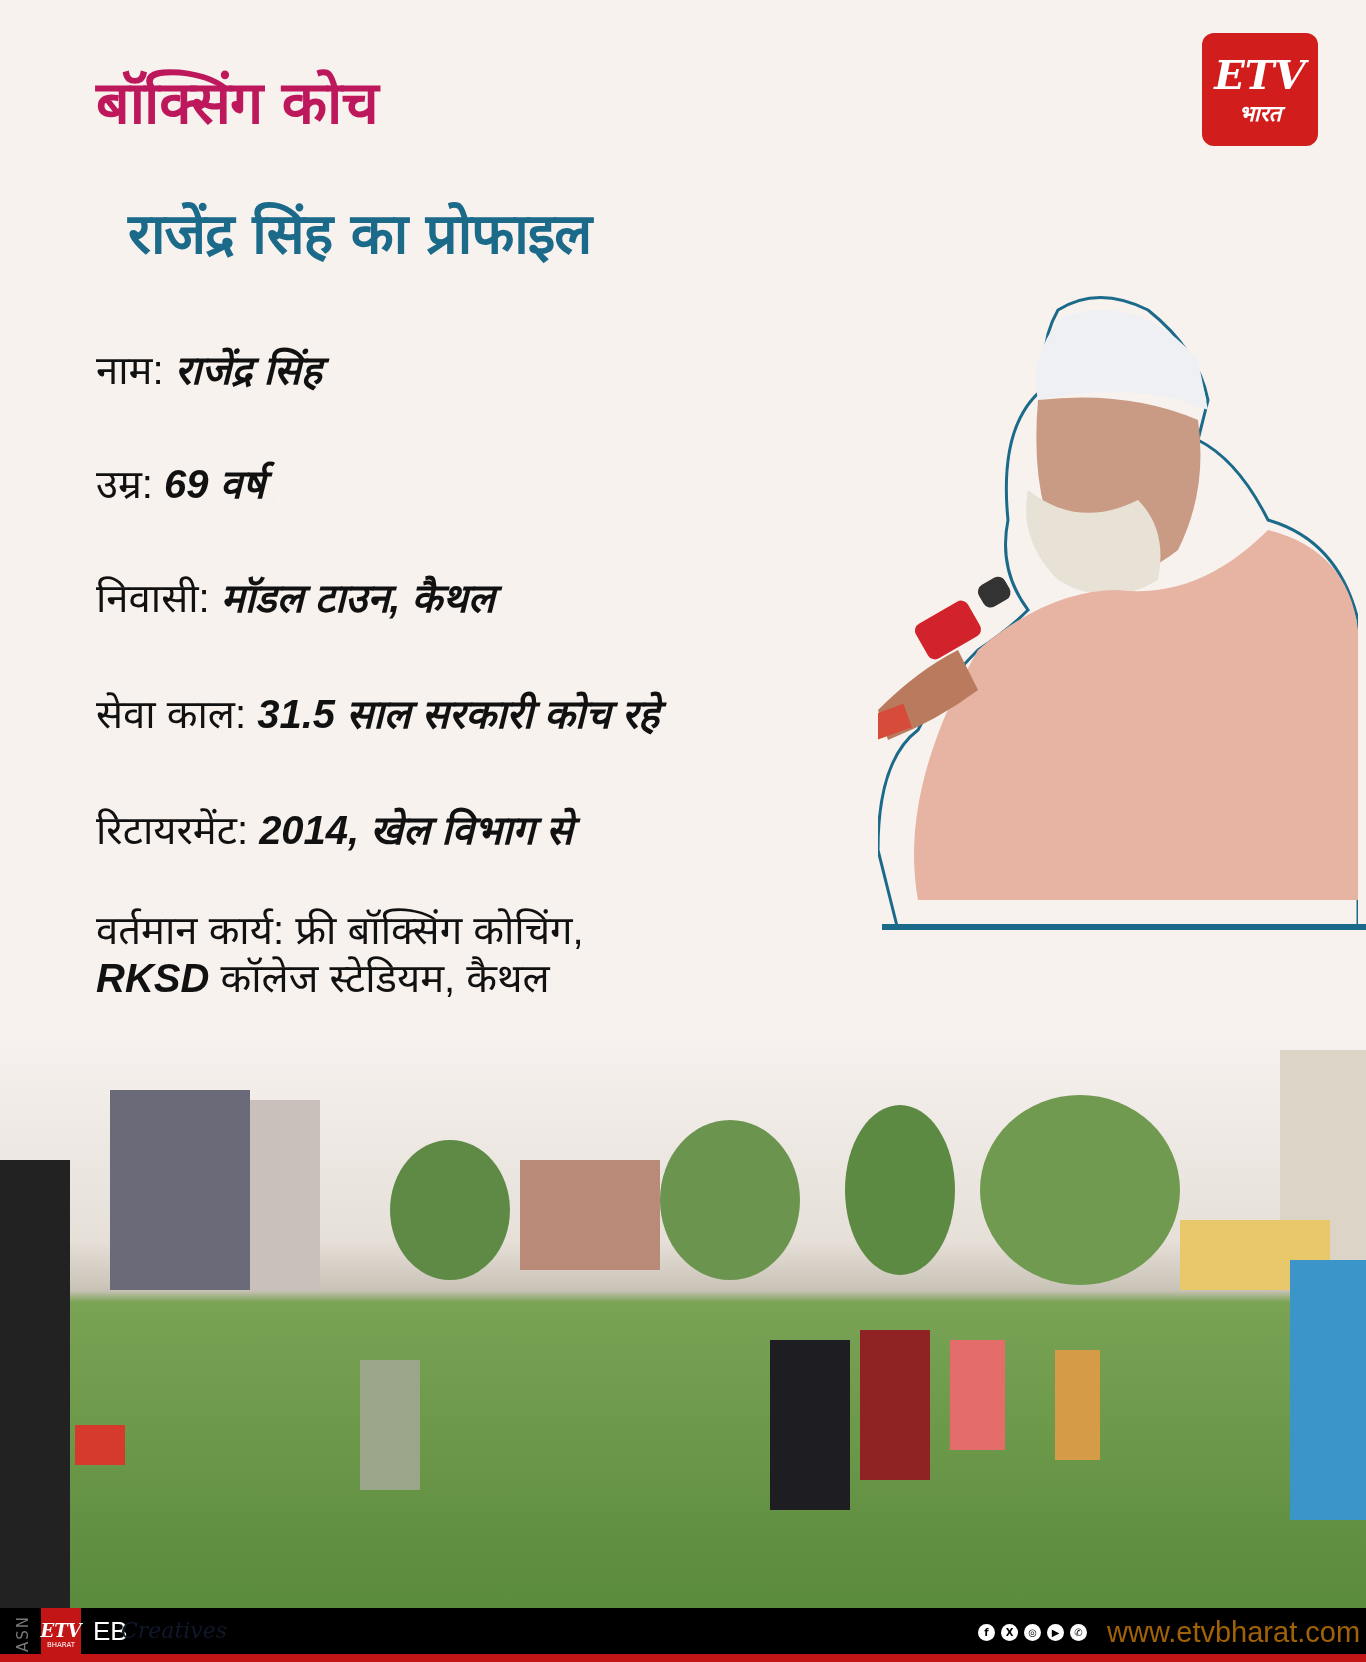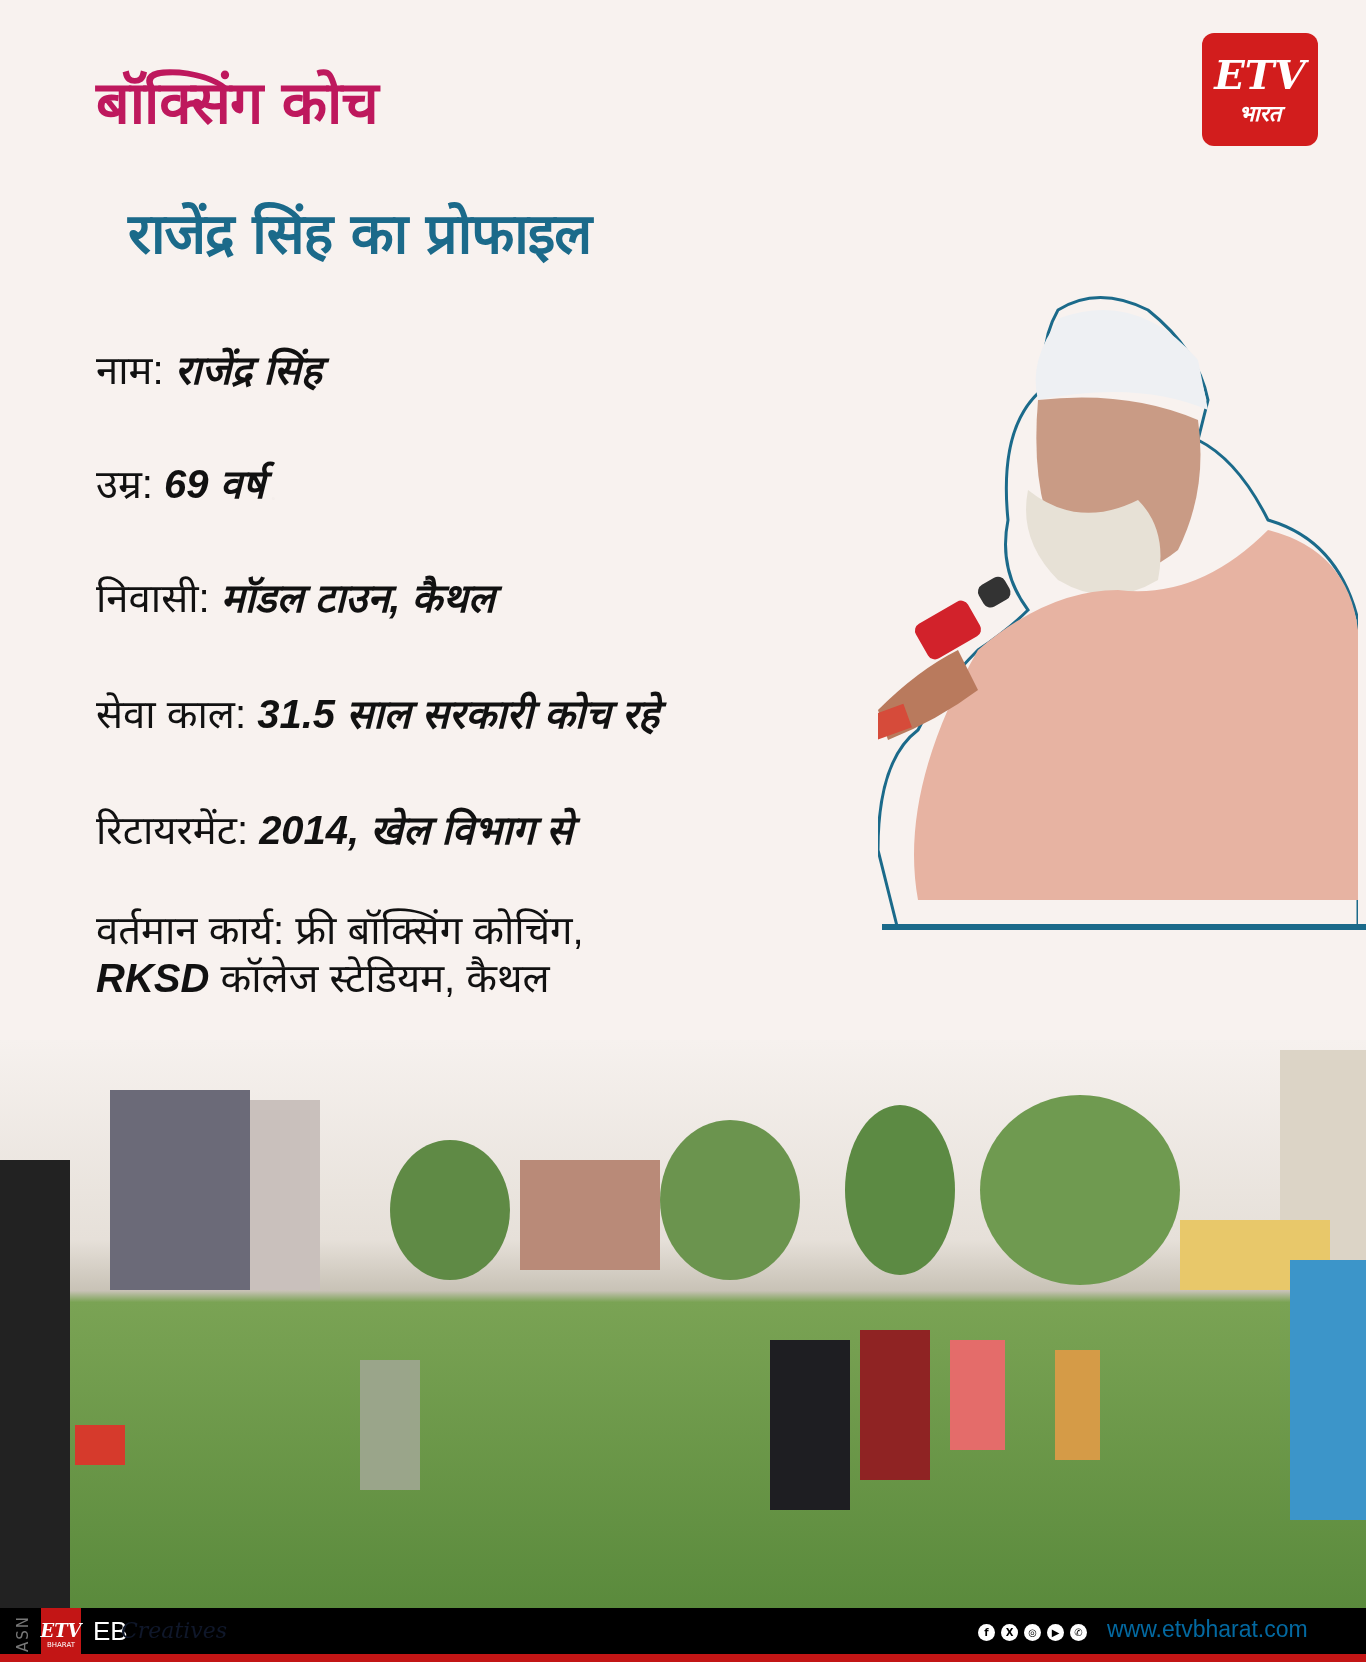--- a/index.html
+++ b/index.html
@@ -22,21 +22,21 @@
   .footer{position:absolute;left:0;top:1608px;width:1366px;height:46px;background:#000;}
   .footer-red{position:absolute;left:0;top:1654px;width:1366px;height:8px;background:#c31515;}
   .asn{position:absolute;left:14px;top:1616px;color:#777;font-size:15px;transform:rotate(-90deg);transform-origin:left top;top:1652px;letter-spacing:2px;}
   .flogo{position:absolute;left:41px;top:1608px;width:40px;height:54px;background:#c31515;color:#fff;display:flex;flex-direction:column;align-items:center;justify-content:center;}
   .flogo .e{font-family:"DejaVu Serif",serif;font-style:italic;font-weight:bold;font-size:18px;line-height:20px;}
   .flogo .b{font-size:7px;line-height:9px;}
   .eb{position:absolute;left:93px;top:1616px;color:#fff;font-size:26px;font-family:"Liberation Sans",sans-serif;}
   .creatives{position:absolute;left:121px;top:1618px;color:#0f172a;font-size:22px;font-style:italic;font-family:"DejaVu Serif",serif;}
   .socials{position:absolute;left:978px;top:1624px;display:flex;gap:6px;}
   .socials span{width:17px;height:17px;border-radius:50%;background:#fff;color:#000;font-size:10px;font-weight:bold;display:flex;align-items:center;justify-content:center;}
-  .url{position:absolute;left:1107px;top:1616px;color:#0369a1;font-size:23px;font-family:"Liberation Sans",sans-serif;}
+  .url{position:absolute;left:1107px;top:1616px;color:#a16207;font-size:29px;font-family:"Liberation Sans",sans-serif;}
 </style>
 </head>
 <body>
 
 <div class="paper"></div>
 
 <div class="title1">बॉक्सिंग कोच</div>
 <div class="title2">राजेंद्र सिंह का प्रोफाइल</div>
 
 <div class="logo">

